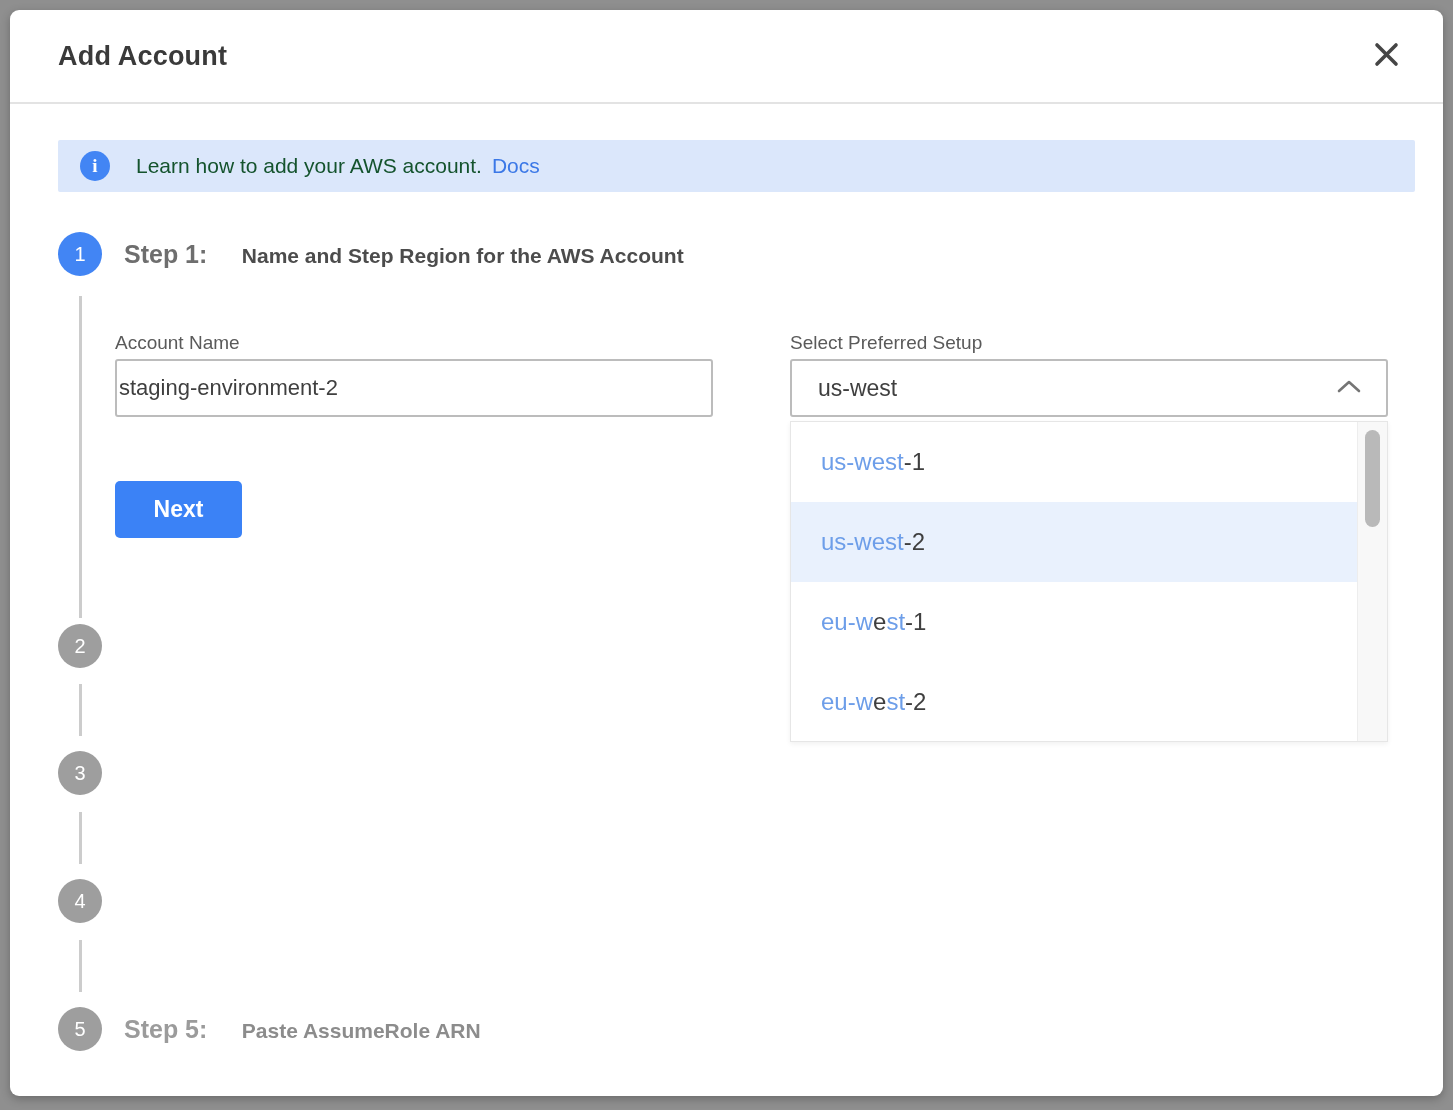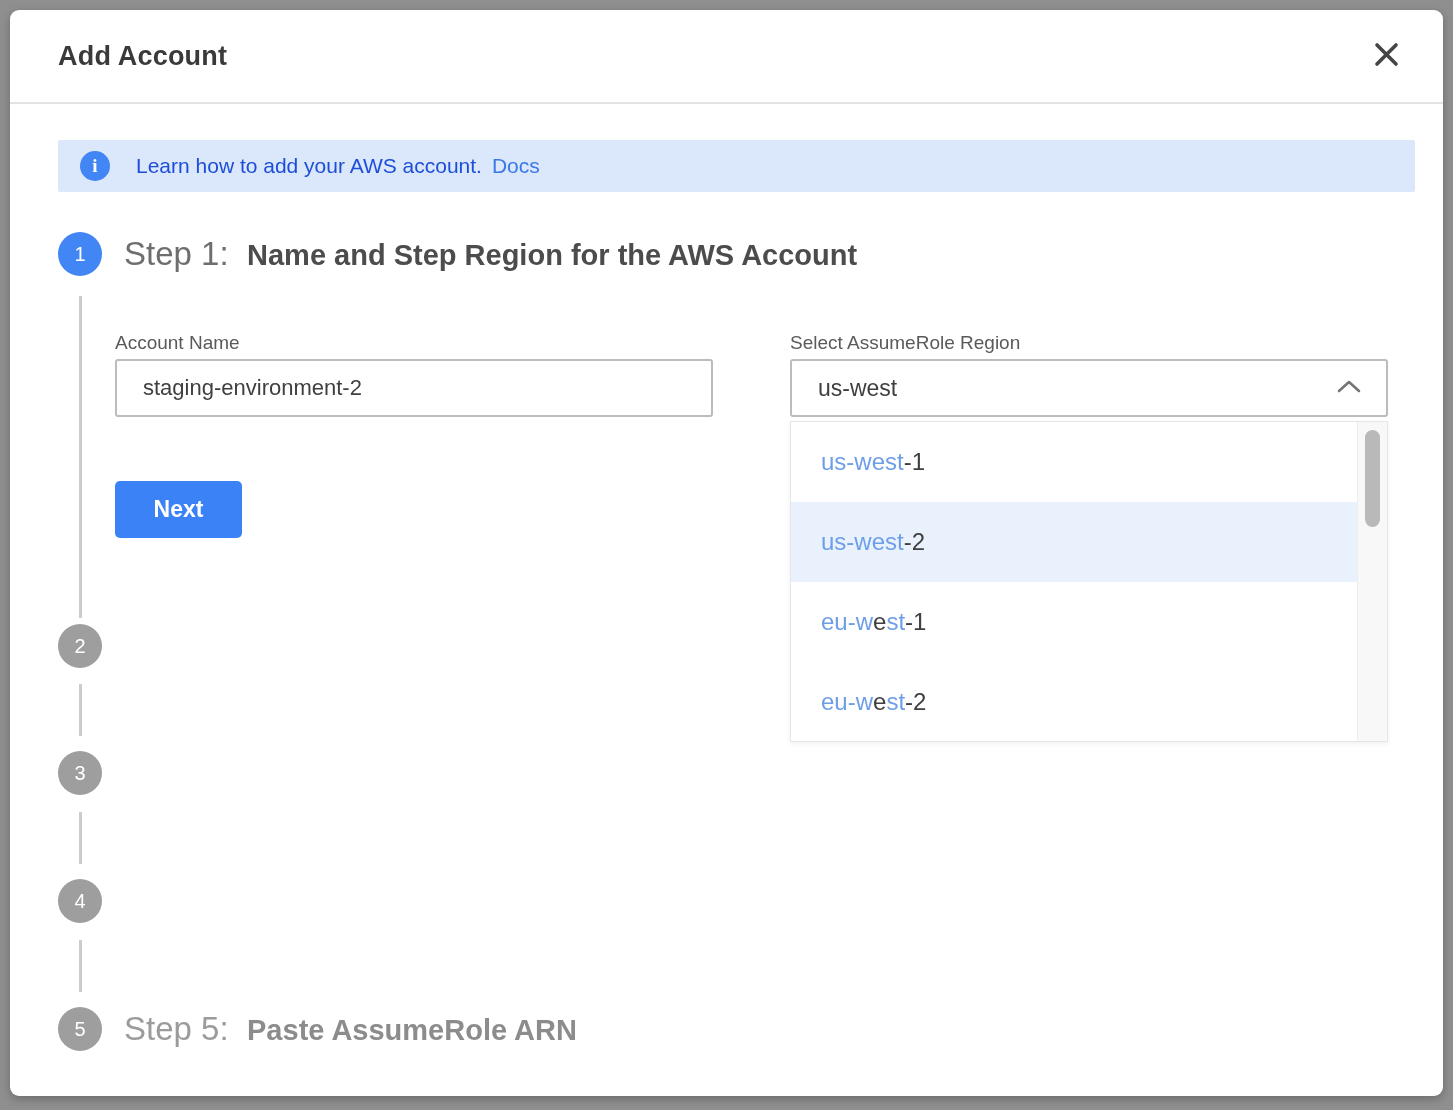--- a/index.html
+++ b/index.html
@@ -62,21 +62,21 @@
     color: #ffffff;
     font-size: 19px;
     font-weight: 700;
     display: flex; align-items: center; justify-content: center;
     font-family: "Liberation Serif", serif;
     flex: 0 0 auto;
   }
   .banner-text {
     margin-left: 26px;
     font-size: 21px;
-    color: #1d4ed8;
+    color: #14532d;
   }
   .banner-link {
     margin-left: 10px;
     font-size: 21px;
     font-weight: 400;
     color: #3b78e7;
     text-decoration: none;
     cursor: pointer;
   }
   
@@ -90,22 +90,22 @@
     width: 44px; height: 44px;
     border-radius: 50%;
     display: flex; align-items: center; justify-content: center;
     color: #ffffff;
     font-size: 20px;
     flex: 0 0 auto;
   }
   .step-circle.active { background: #4285f4; }
   .step-circle.inactive { background: #9e9e9e; }
   .step-heading { margin-left: 22px; white-space: nowrap; }
-  .step-label { font-size: 33px; font-weight: 400; }
-  .step-title { font-size: 29px; font-weight: 700; margin-left: 14px; }
+  .step-label { font-size: 25px; font-weight: 700; }
+  .step-title { font-size: 21px; font-weight: 700; margin-left: 30px; }
   .step-row.active .step-label { color: #6e6e6e; }
   .step-row.active .step-title { color: #4c4c4c; }
   .step-row.inactive .step-label { color: #9b9b9b; }
   .step-row.inactive .step-title { color: #8c8c8c; }
   .connector {
     position: absolute;
     left: 69px;
     width: 3px;
     background: #cccccc;
   }
@@ -116,21 +116,21 @@
     color: #5a5a5a;
   }
   .text-input {
     position: absolute;
     width: 598px; height: 58px;
     border: 2px solid #bcbcbc;
     border-radius: 3px;
     box-sizing: border-box;
     font-size: 22px;
     color: #3f3f3f;
-    padding: 0 0 0 26px;
+    padding: 0 0 0 2px;
     font-family: "Liberation Sans", sans-serif;
     outline: none;
     background: #ffffff;
   }
   .select-box {
     position: absolute;
     left: 780px; top: 349px;
     width: 598px; height: 58px;
     border: 2px solid #bcbcbc;
     border-radius: 3px;
@@ -225,21 +225,21 @@
       <span class="step-label">Step 1:</span>
       <span class="step-title">Name and Step Region for the AWS Account</span>
     </div>
   </div>
 
   <div class="connector" style="top:286px;height:322px;"></div>
 
   <div class="field-label" style="left:105px;top:322px;">Account Name</div>
   <input class="text-input" style="left: 105px; top: 349px;" type="text" value="staging-environment-2">
 
-  <div class="field-label" style="left:780px;top:322px;">Select AssumeRole Region</div>
+  <div class="field-label" style="left:780px;top:322px;">Select Preferred Setup</div>
   <div class="select-box">
     <span class="select-value">us-west</span>
     <span>
       <svg width="26" height="15" viewBox="0 0 26 15">
         <polyline points="3,12 13,3 23,12" fill="none" stroke="#757575" stroke-width="2.6" stroke-linecap="round" stroke-linejoin="round"></polyline>
       </svg>
     </span>
   </div>
 
   <div class="dropdown">

